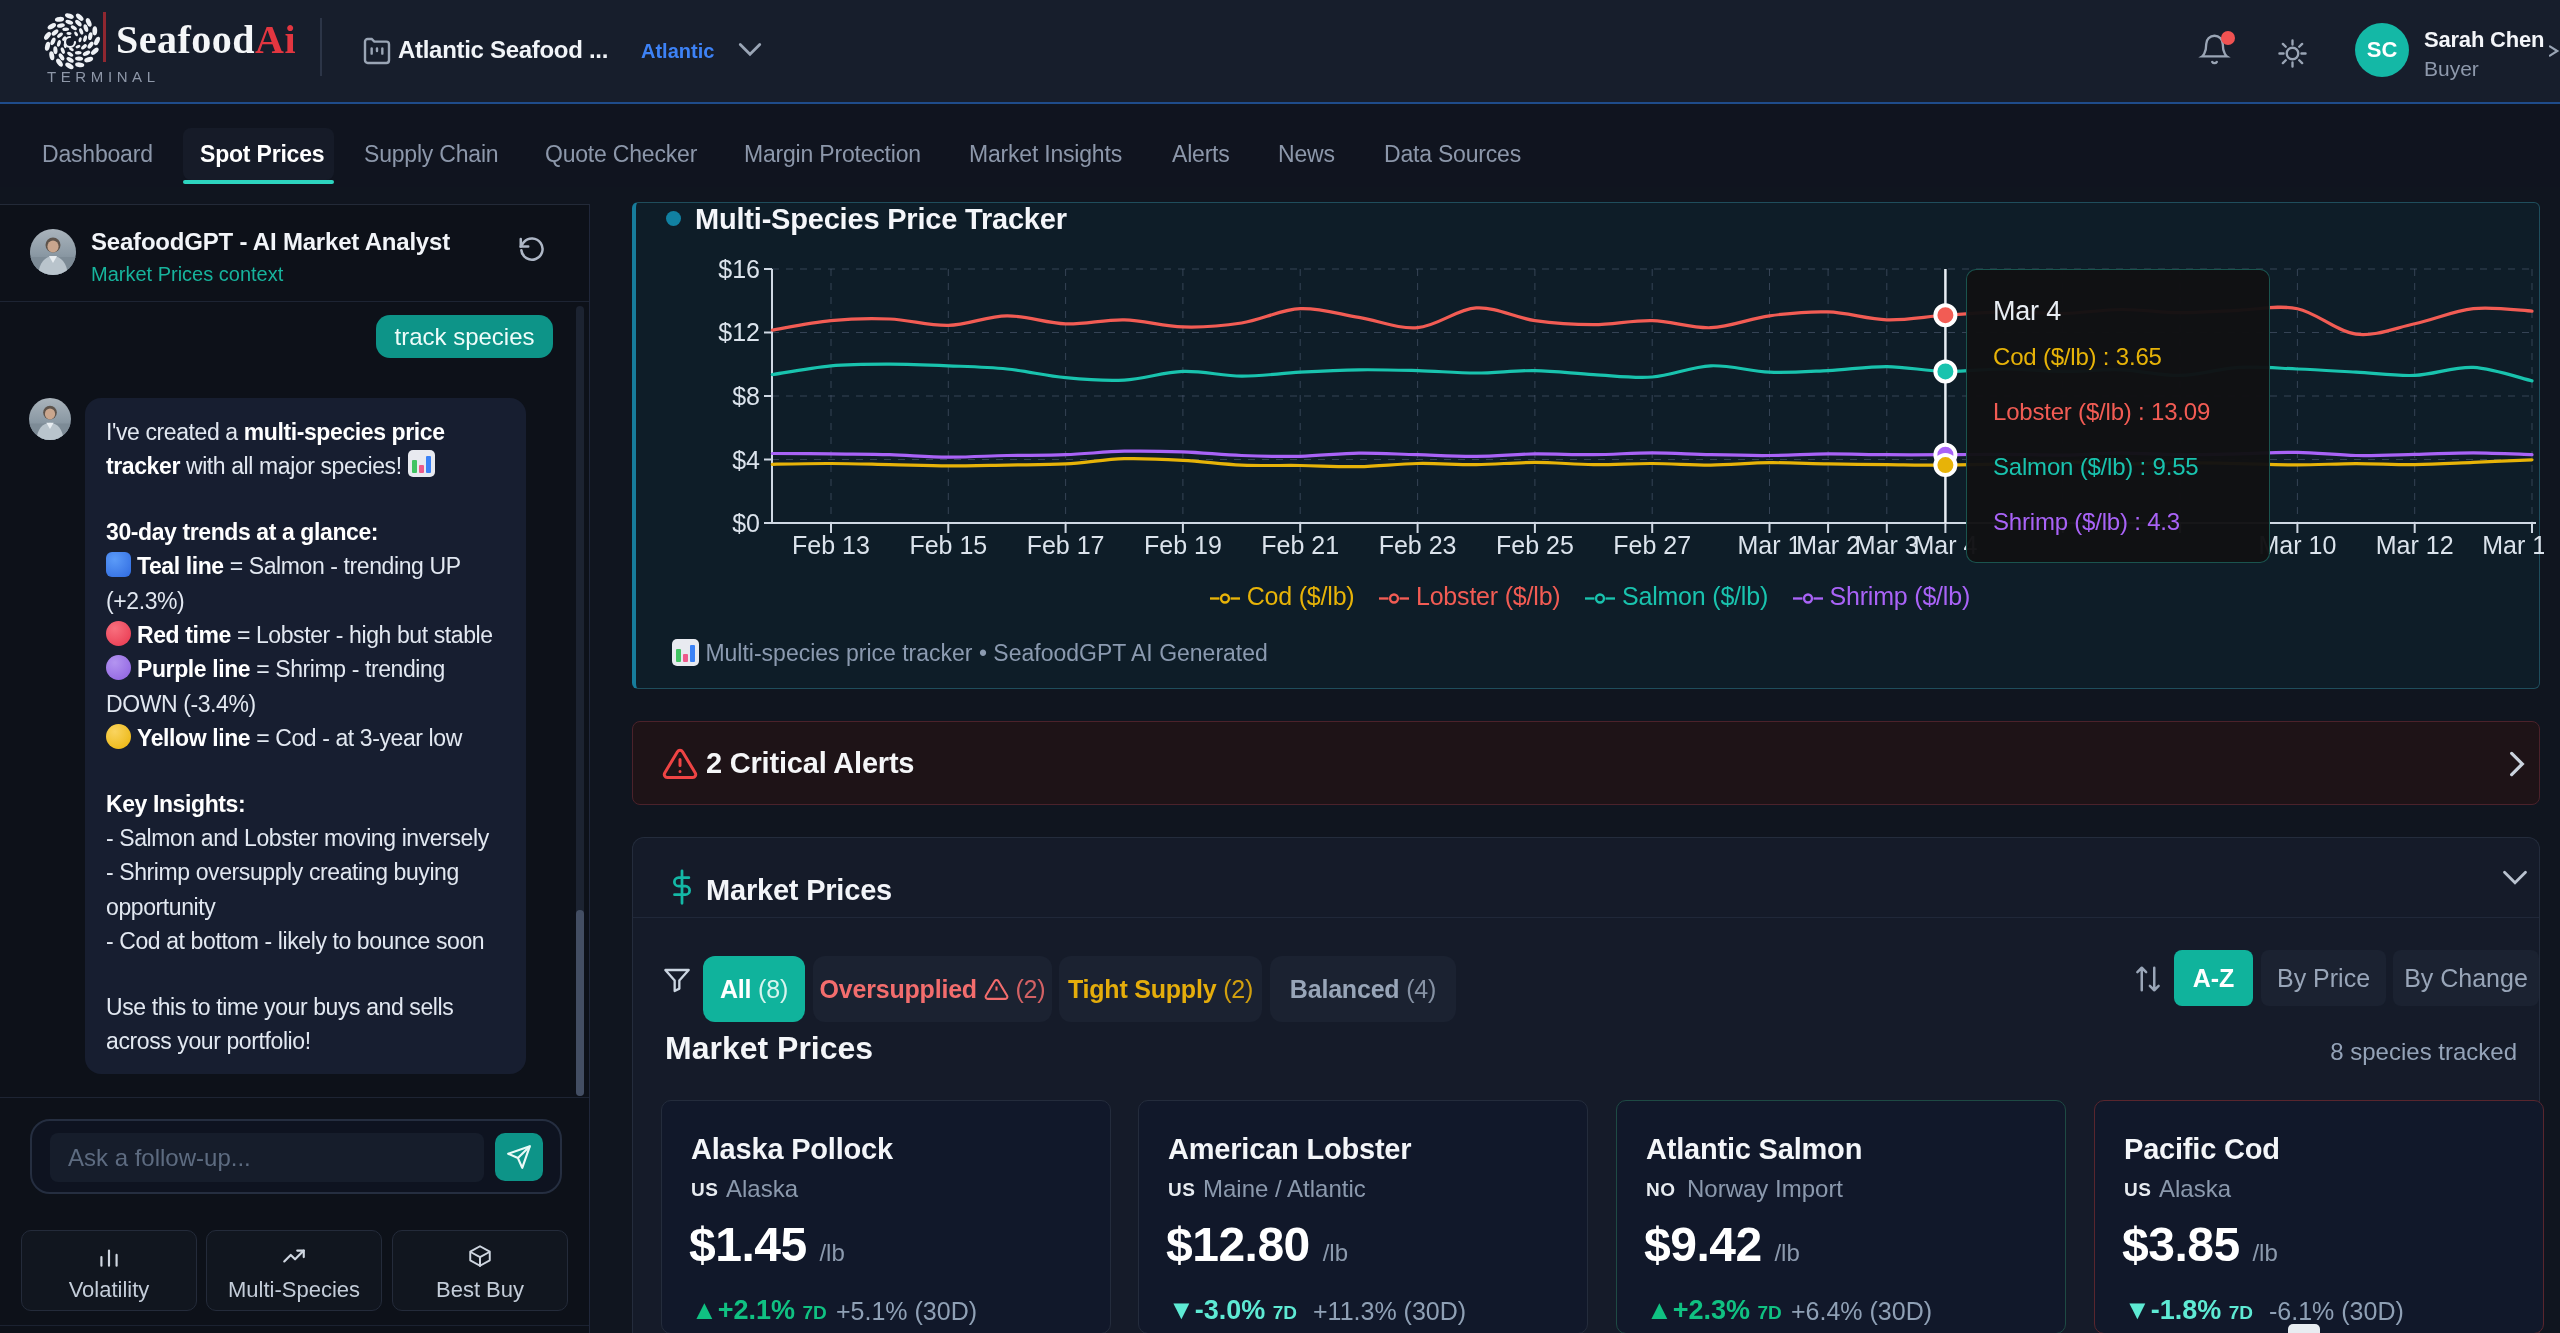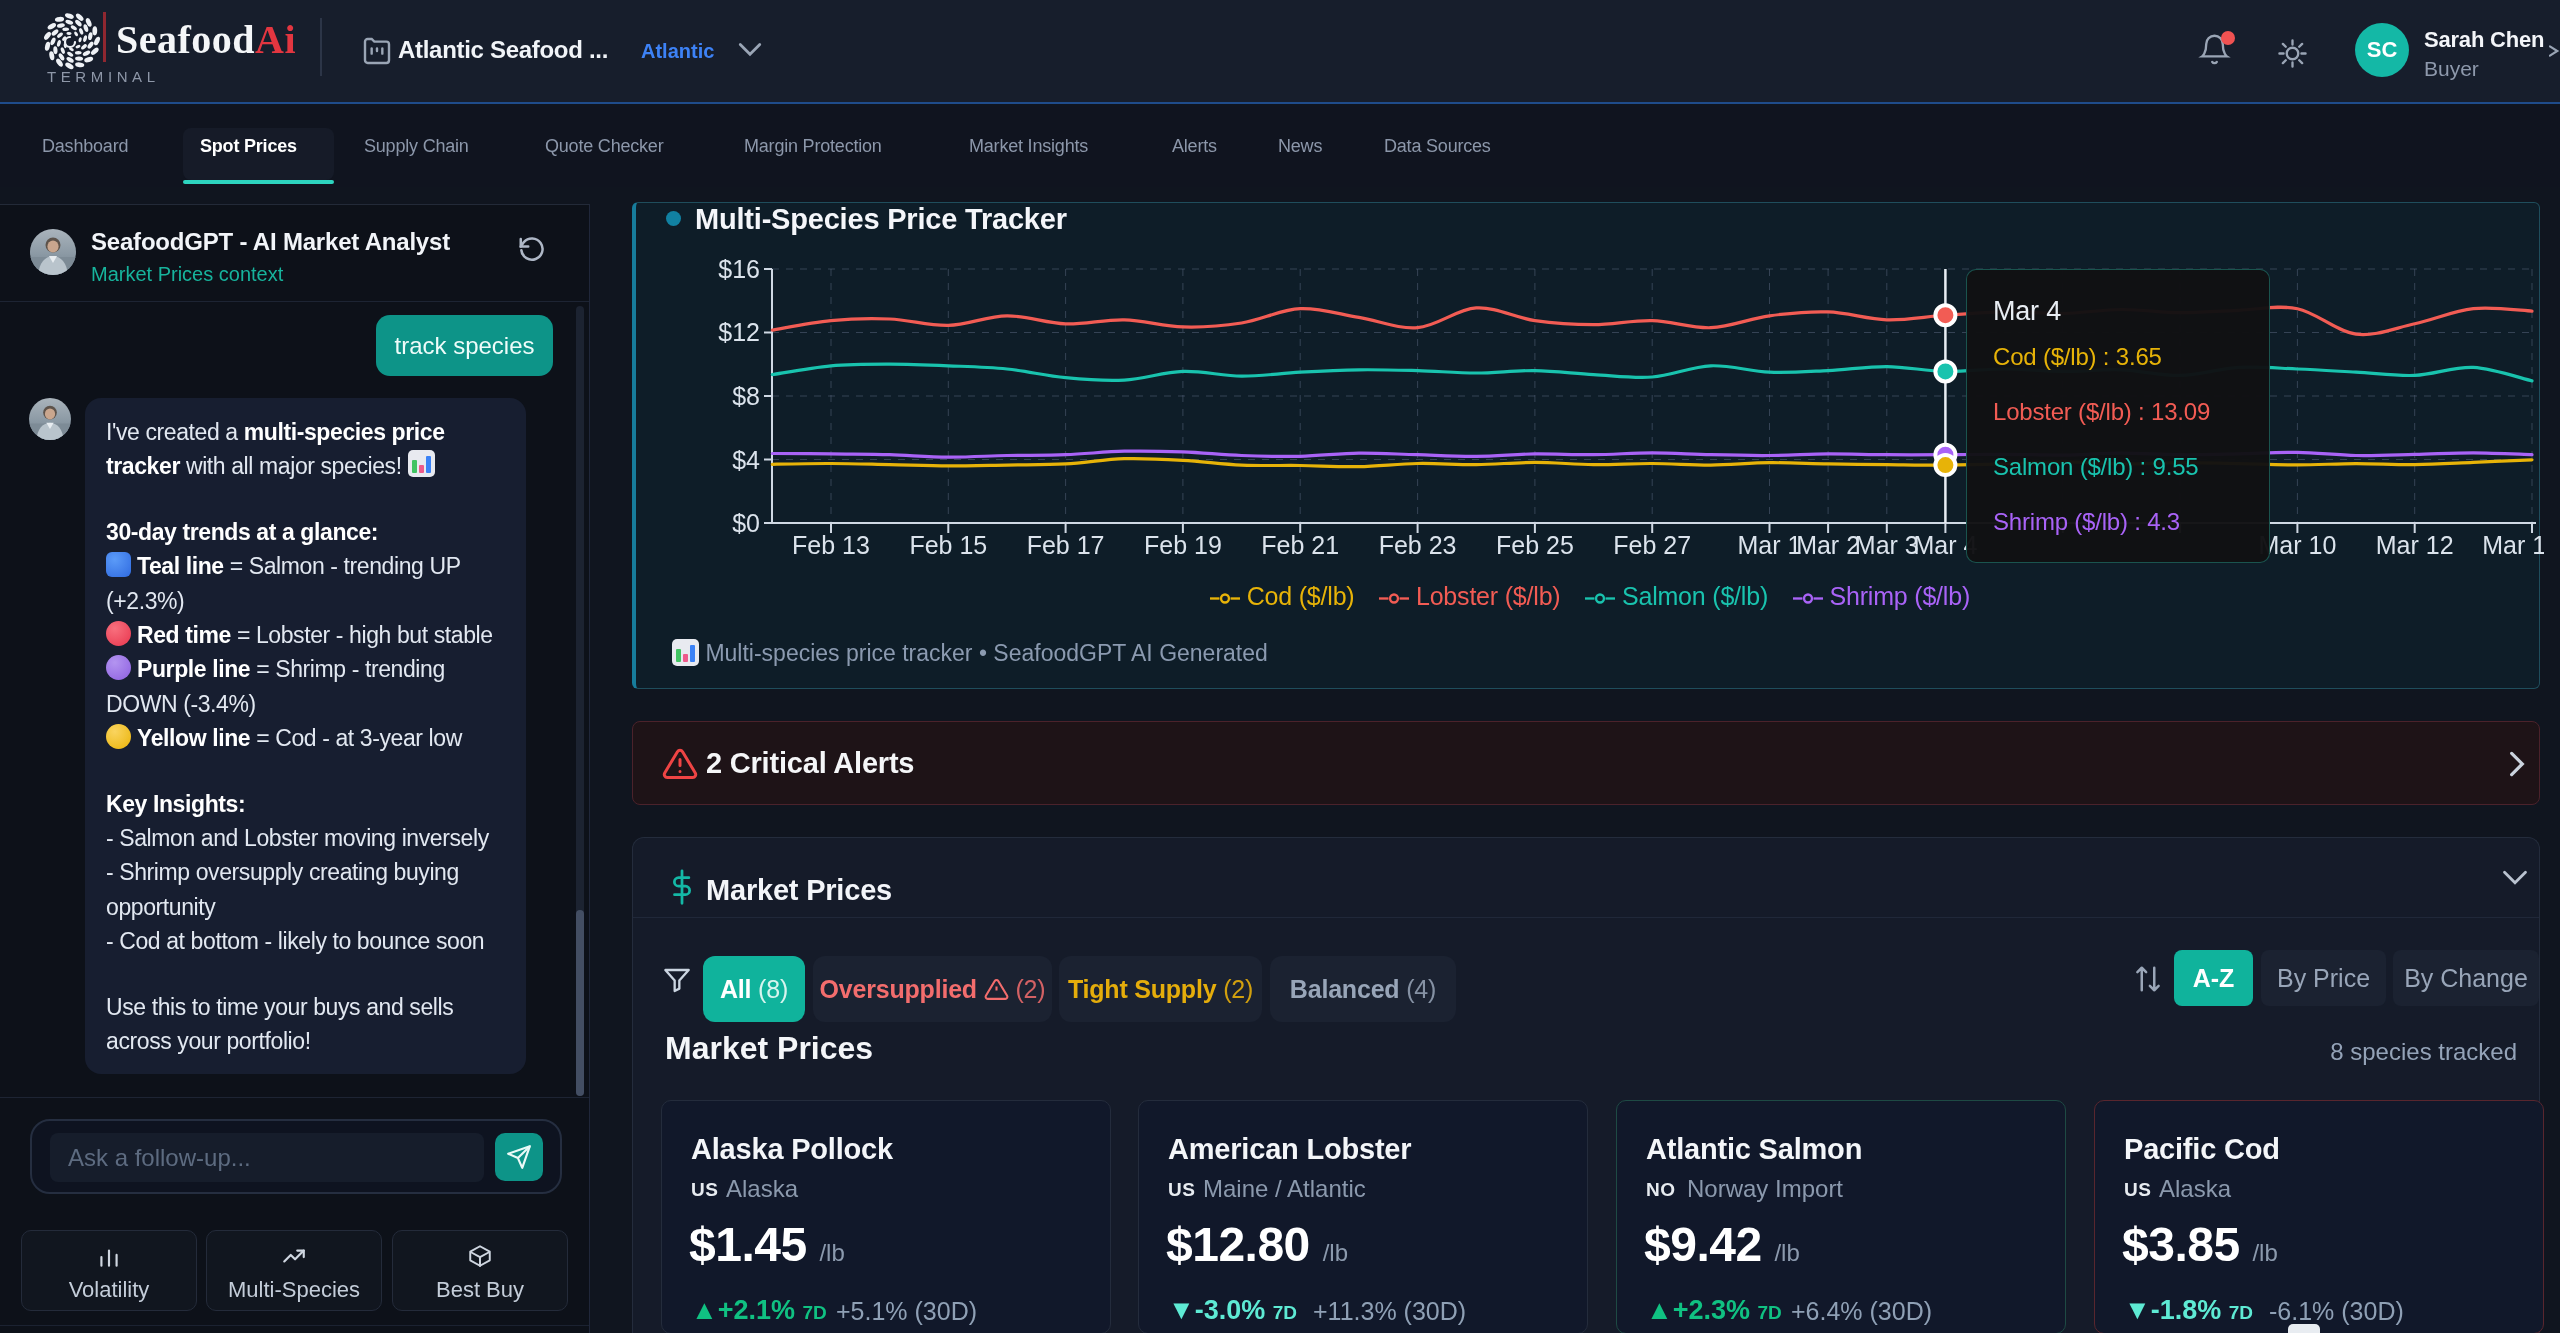--- a/index.html
+++ b/index.html
@@ -23,33 +23,33 @@
 .bell{position:absolute;left:2198px;top:32px}
 .belldot{position:absolute;left:2221px;top:31px;width:14px;height:14px;border-radius:50%;background:#f05252}
 .sun{position:absolute;left:2276px;top:37px}
 .avatar{position:absolute;left:2355px;top:23px;width:54px;height:54px;border-radius:50%;background:#14b8a6;
   display:flex;align-items:center;justify-content:center;font-size:22px;font-weight:700;color:#fff}
 .uname{position:absolute;left:2424px;top:27px;font-size:22px;font-weight:700;color:#f3f5f9;white-space:nowrap;letter-spacing:-.2px}
 .urole{position:absolute;left:2424px;top:57px;font-size:21px;color:#8e99ac}
 .uchev{position:absolute;left:2549px;top:42px}
 
 .nav{position:absolute;left:0;top:106px;width:2560px;height:81px;background:#10141f}
-.nav .item{position:absolute;top:0;height:81px;display:flex;align-items:center;
-  font-size:18px;color:#8c97aa;letter-spacing:-.2px}
+.nav .item{position:absolute;top:8px;height:81px;display:flex;align-items:center;
+  font-size:23px;color:#8c97aa;letter-spacing:-.2px}
 .navactive{position:absolute;left:183px;top:22px;width:151px;height:52px;background:#161b28;border-radius:8px}
 .navunder{position:absolute;left:183px;top:74px;width:151px;height:4px;background:#2dd4bf;border-radius:2px}
 
 .sidebar{position:absolute;left:0;top:204px;width:590px;height:1129px;background:#0d1119;
   border-top:1px solid #232a38;border-right:1px solid #20273a}
 .chathead{position:absolute;left:0;top:0;width:589px;height:97px;border-bottom:1px solid #1d2433}
 .chatavatar{position:absolute;border-radius:50%;overflow:hidden}
 .chattitle{position:absolute;left:91px;top:23px;font-size:24px;font-weight:700;color:#f2f5f9;letter-spacing:-.2px;white-space:nowrap}
 .chatsub{position:absolute;left:91px;top:58px;font-size:20px;color:#17b39c}
 .resetic{position:absolute;left:517px;top:28px}
-.userbubble{position:absolute;left:376px;top:110px;width:177px;height:61px;background:#0d9488;
+.userbubble{position:absolute;left:376px;top:110px;width:177px;height:43px;background:#0d9488;
   border-radius:14px;color:#eefcfa;font-size:24px;display:flex;align-items:center;justify-content:center}
 .aiavatar{position:absolute;border-radius:50%;overflow:hidden}
 .aibubble{position:absolute;left:85px;top:193px;width:441px;height:676px;background:#171e30;
   border-radius:16px;padding:17px 21px;font-size:23px;line-height:34.4px;color:#e2e8f1;letter-spacing:-.4px;overflow:hidden}
 .aibubble b{color:#fff}
 .para{margin-bottom:31px}
 .emsq{display:inline-block;width:25px;height:25px;border-radius:6px;vertical-align:-3px;
   background:radial-gradient(circle at 35% 30%,#5b9bf8,#2f6ae0)}
 .emci{display:inline-block;width:25px;height:25px;border-radius:50%;vertical-align:-3px}
 .c-red{background:radial-gradient(circle at 35% 30%,#f8707e,#e8354d)}

